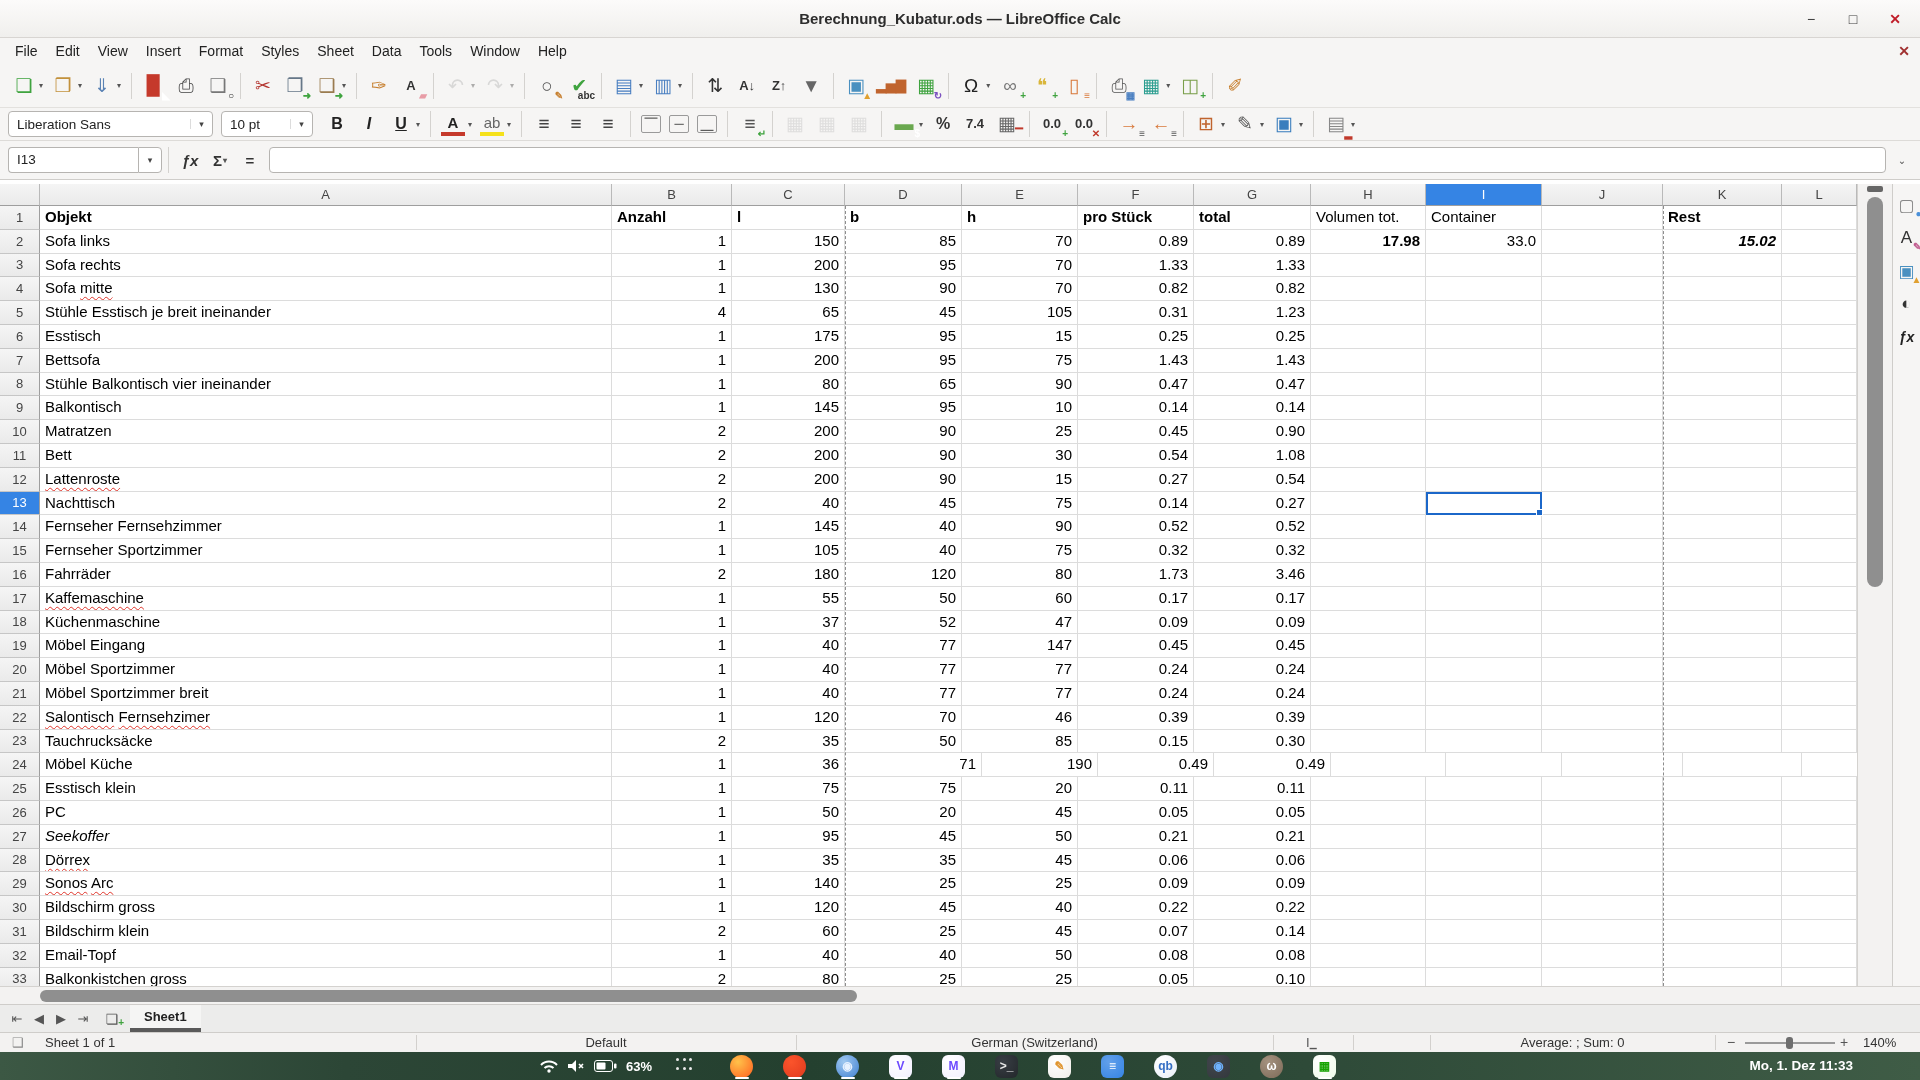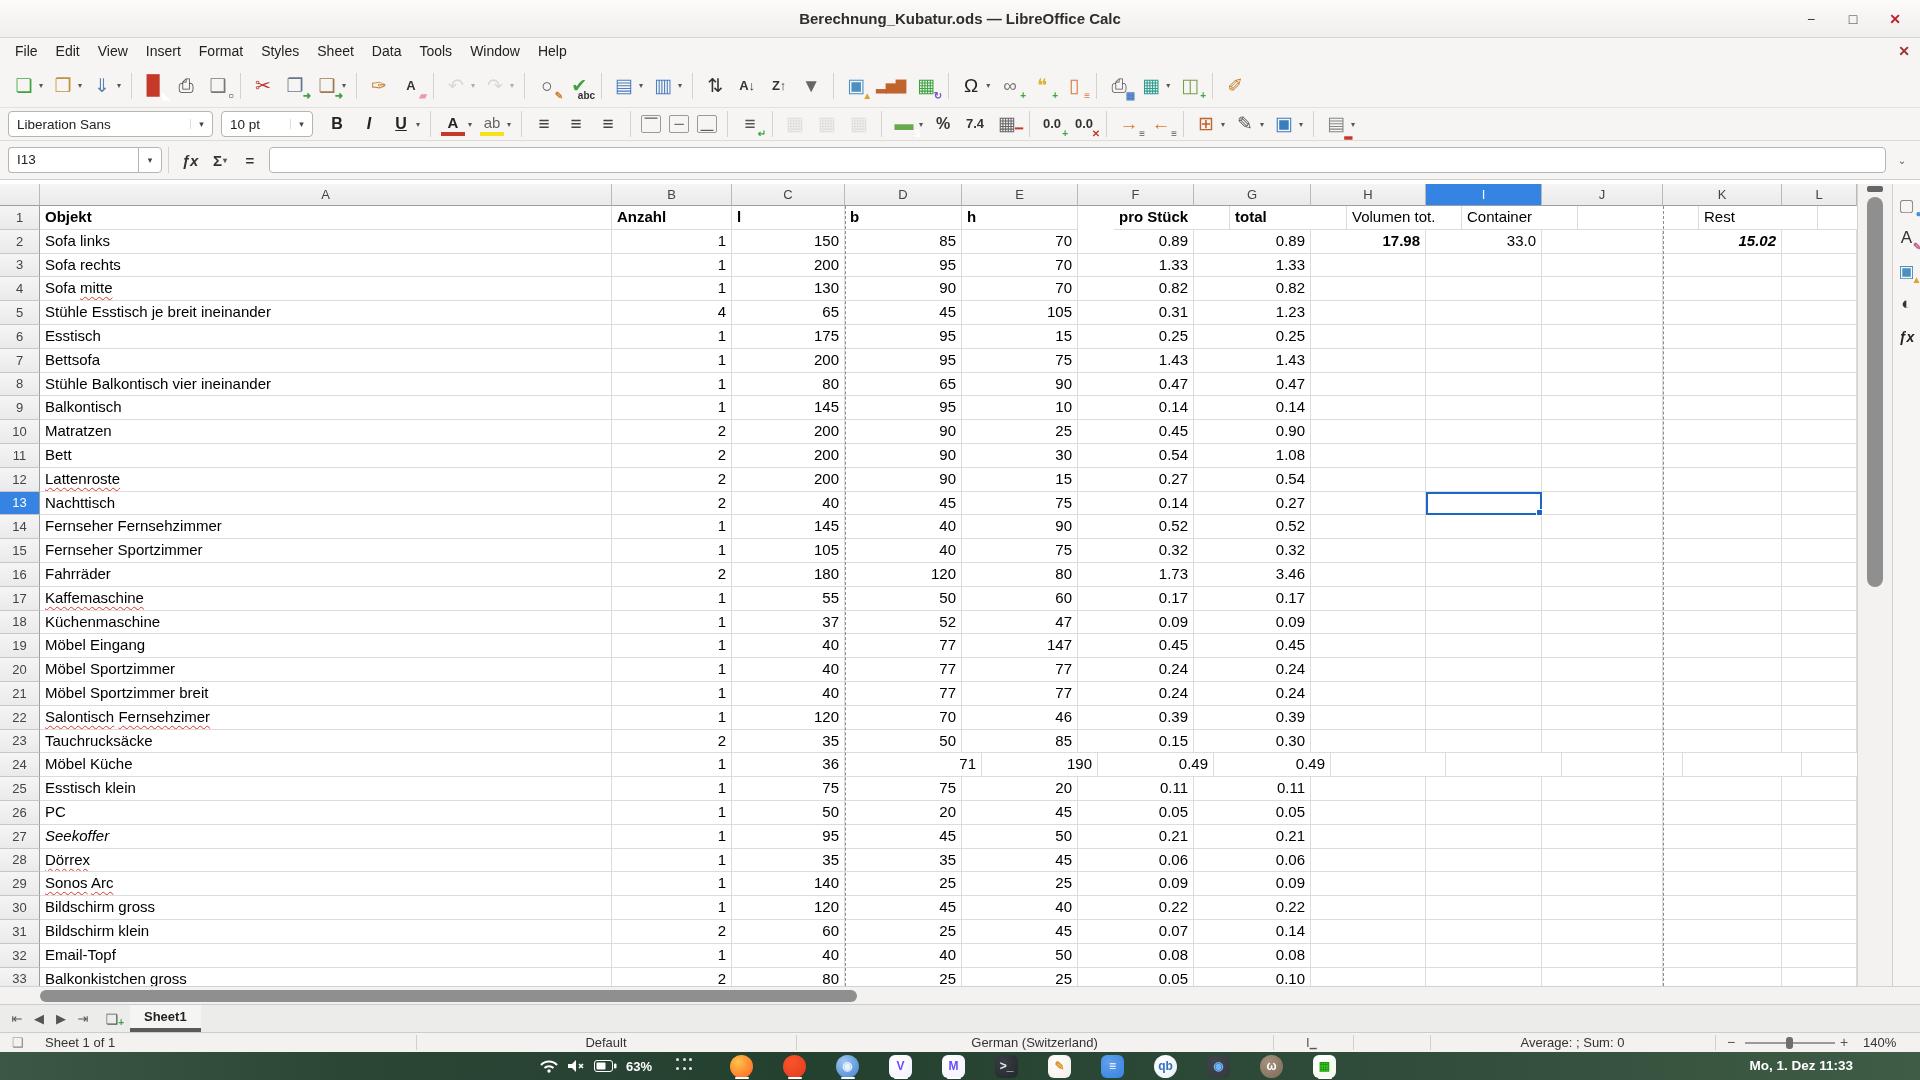--- a/index.html
+++ b/index.html
@@ -403,26 +403,26 @@
         <div class="hdr colhdr" style="width: 119px; flex: 0 0 auto;">K</div>
         <div class="hdr colhdr" style="width: 75px; flex: 0 0 auto;">L</div>
       </div>
       <div class="gridrow">
         <div class="hdr rowhdr">1</div>
         <div class="cell b" style="width: 572px;">Objekt</div>
         <div class="cell b" style="width: 120px;">Anzahl</div>
         <div class="cell b" style="width: 113px;">l</div>
         <div class="cell b" style="width: 117px;">b</div>
         <div class="cell b" style="width: 116px;">h</div>
-        <div class="cell b" style="width: 116px; margin-left: 36px;">pro Stück</div>
+        <div class="cell b" style="width: 116px;">pro Stück</div>
         <div class="cell b" style="width: 117px;">total</div>
         <div class="cell" style="width: 115px;">Volumen tot.</div>
         <div class="cell" style="width: 116px;">Container</div>
         <div class="cell" style="width: 121px;"></div>
-        <div class="cell" style="width: 119px;">Rest</div>
+        <div class="cell" style="width: 119px; font-weight: bold;">Rest</div>
         <div class="cell" style="width: 75px;"></div>
       </div>
       <div class="gridrow">
         <div class="hdr rowhdr">2</div>
         <div class="cell" style="width: 572px;">Sofa links</div>
         <div class="cell num" style="width: 120px;">1</div>
         <div class="cell num" style="width: 113px;">150</div>
         <div class="cell num" style="width: 117px;">85</div>
         <div class="cell num" style="width: 116px;">70</div>
         <div class="cell num" style="width: 116px;">0.89</div>

